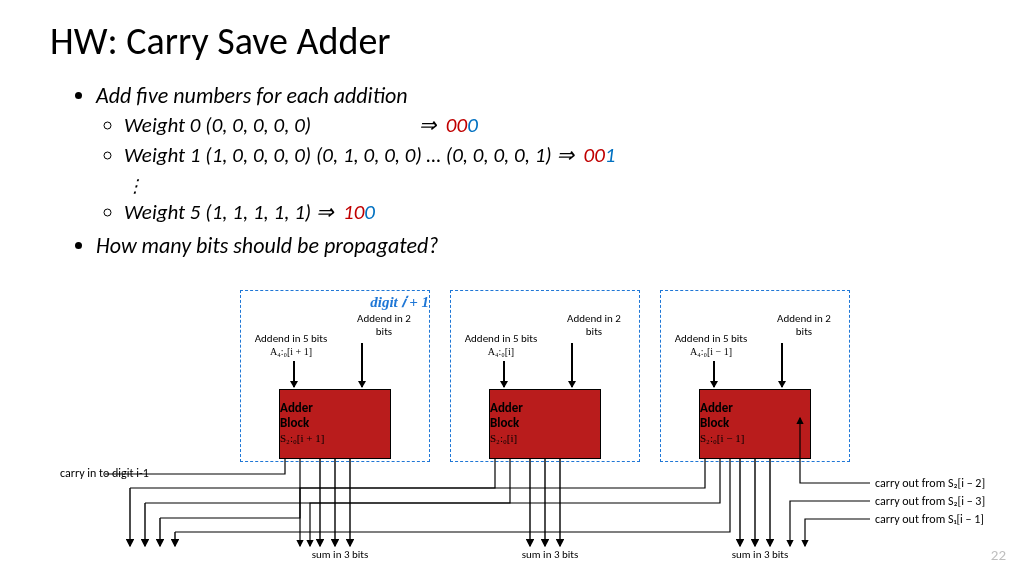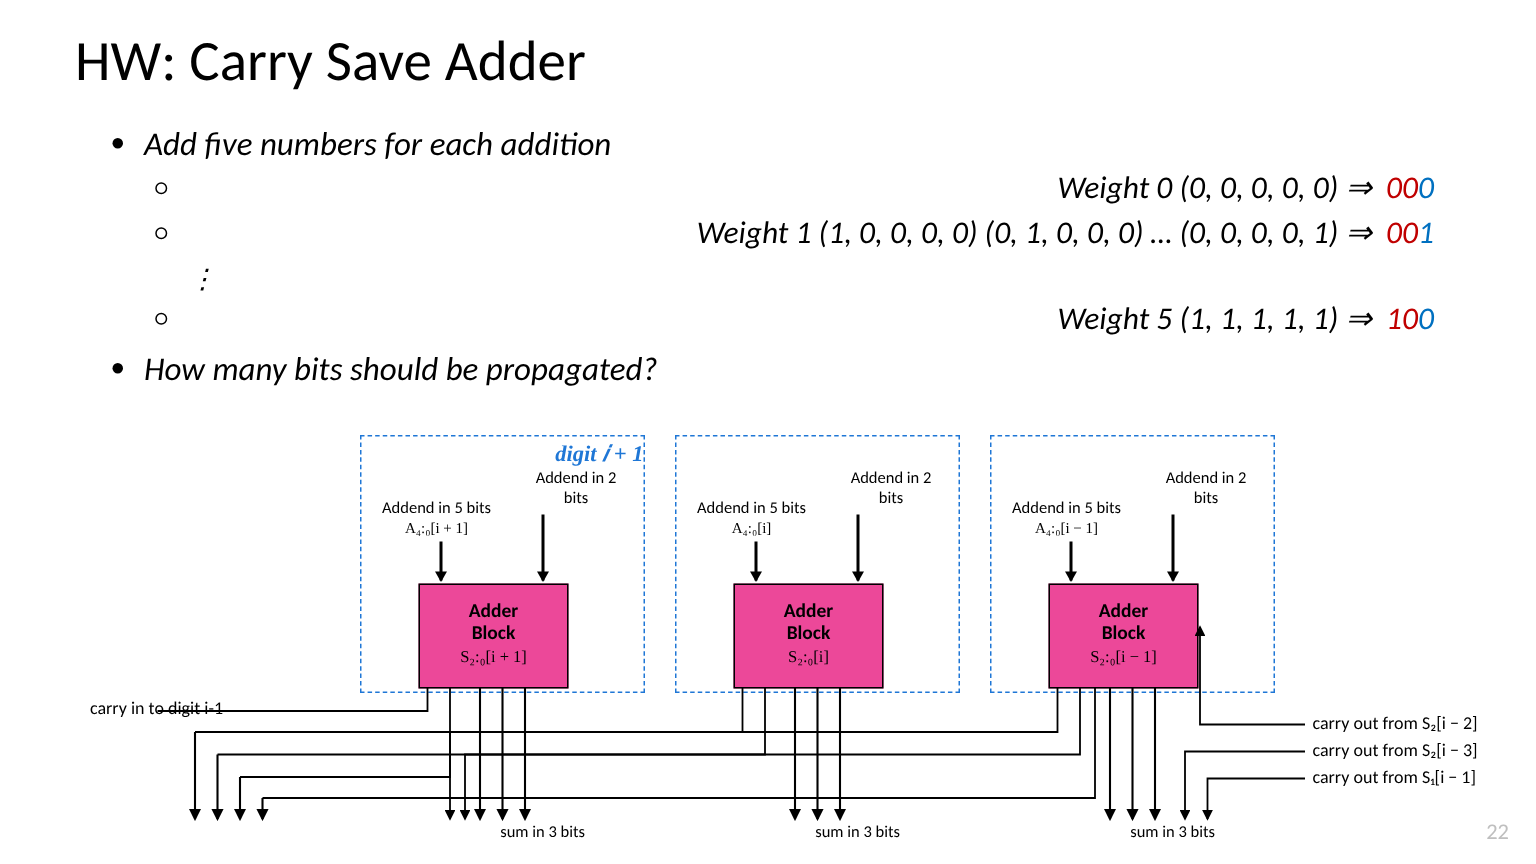--- a/index.html
+++ b/index.html
@@ -26,21 +26,21 @@
     padding-left: 28px;
     font-size: 22px;
     font-style: italic;
   }
   ul.top > li { margin-bottom: 2px; }
   ul.sub {
     margin: 2px 0 6px 0;
     padding-left: 28px;
     font-size: 21px;
   }
-  ul.sub li { margin-bottom: 2px; line-height: 1.35; text-align: right; }
+  ul.sub li { margin-bottom: 2px; line-height: 1.35; }
   .arrow { font-family: "Cambria Math", serif; }
   .red { color: #c00000; }
   .blue { color: #0070c0; }
   .vdots { display:inline-block; margin-left: 2px; font-size: 18px; line-height: 0.9; }
   .pagenum {
     position: absolute;
     right: 18px;
     bottom: 12px;
     color: #bfbfbf;
     font-size: 15px;
@@ -77,35 +77,35 @@
     line-height: 1.15;
     top: 22px;
     width: 80px;
   }
   .in-label.left { left: 10px; margin-top: 20px; }
   .in-label.right { right: 10px; width: 70px; }
   .sublab { font-size: 10px; font-family: "Cambria Math", serif; }
   .block {
     position: absolute;
     border: 1.5px solid #000;
-    background: #ec4899;
-    width: 100px;
+    background: #b91c1c;
+    width: 112px;
     height: 70px;
     left: 38px;
     top: 98px;
-    text-align: center;
+    text-align: left;
     font-size: 13px;
     font-weight: 700;
     padding-top: 10px;
   }
   .block .s { font-weight: 400; font-size: 11px; font-family: "Cambria Math", serif; margin-top: 2px; }
   .sumlab {
     position: absolute;
     font-size: 11px;
-    text-align: right;
+    text-align: center;
     width: 100px;
   }
   .side-label {
     position: absolute;
     font-size: 12px;
     white-space: nowrap;
   }
   
   .varr {
     position: absolute;

